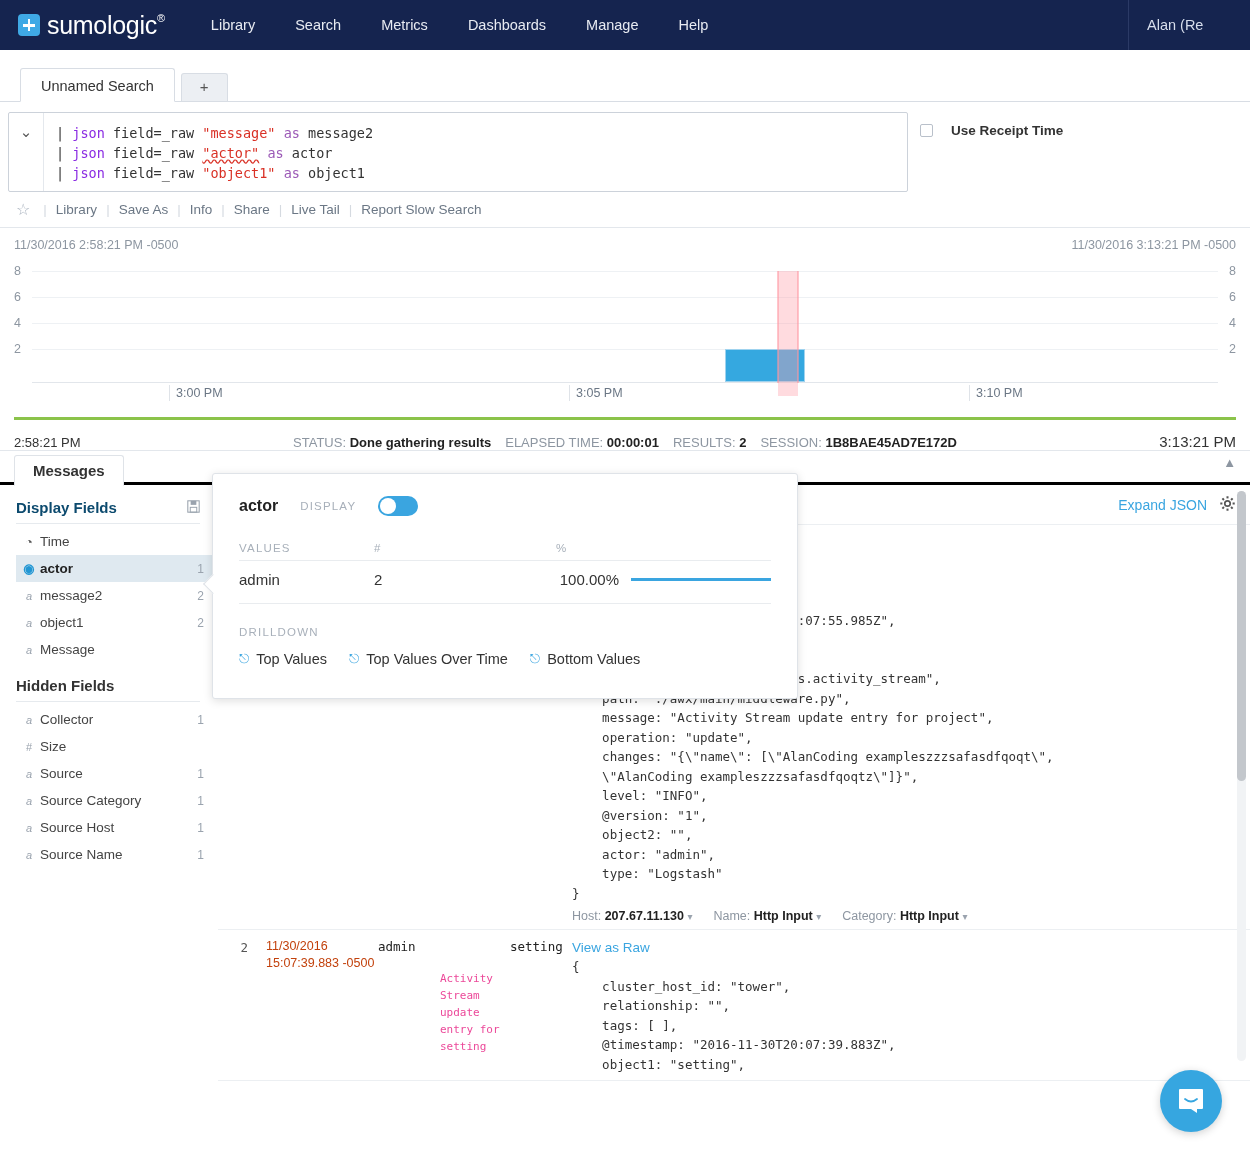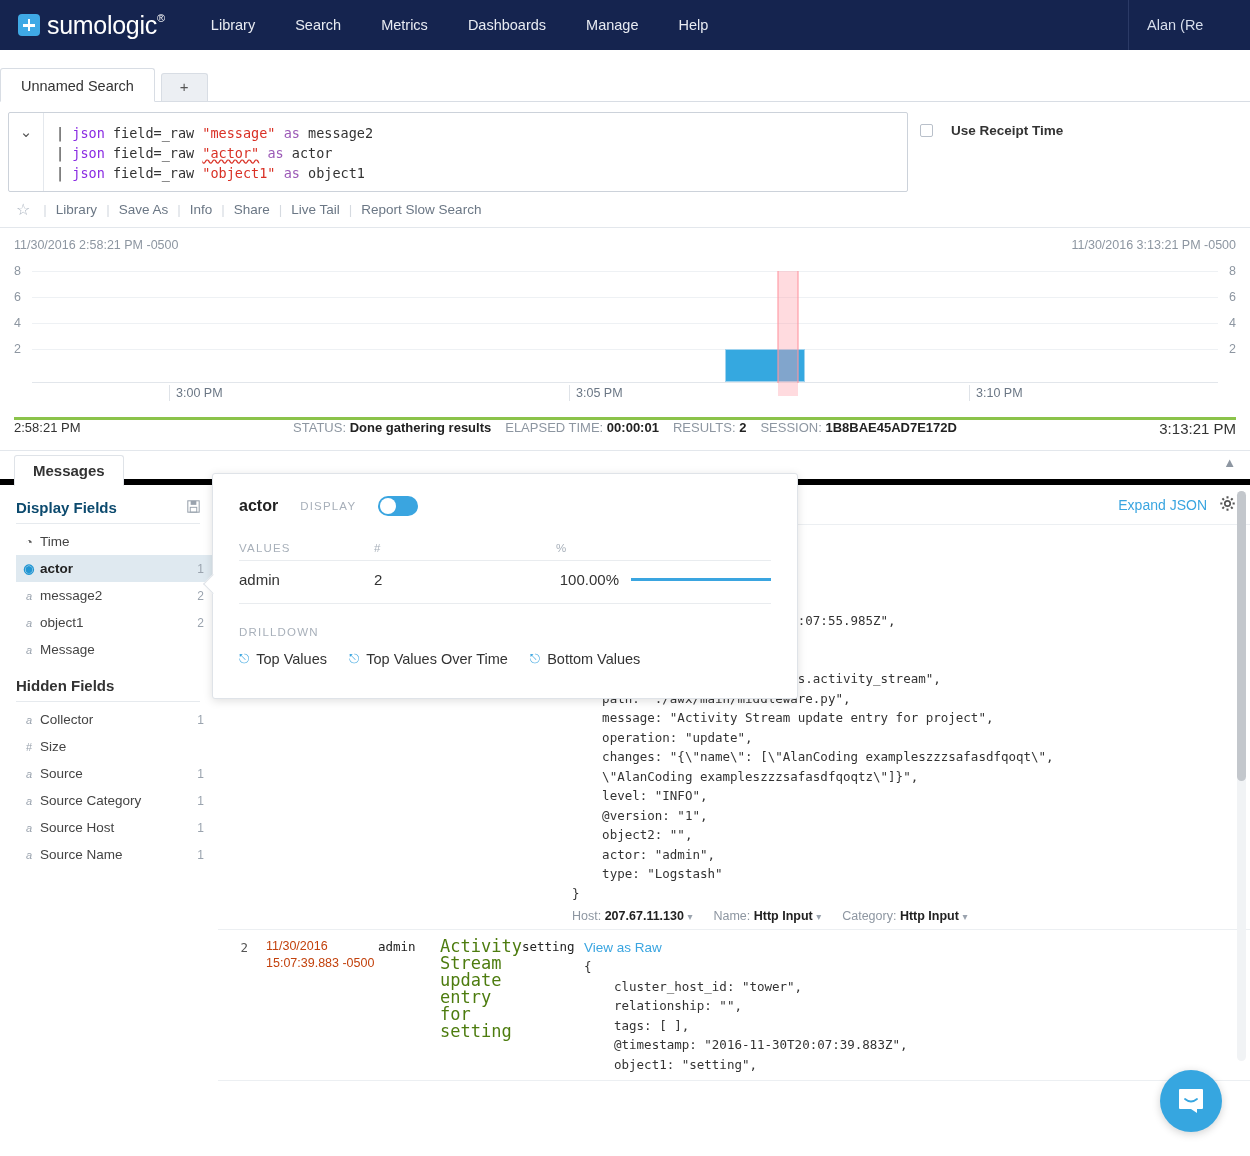--- a/index.html
+++ b/index.html
@@ -39,21 +39,21 @@
     position: absolute; right: 0; top: 0; height: 50px;
     display: flex; align-items: center; padding-left: 18px;
     border-left: 1px solid #2b3c६6; border-left: 1px solid #2b3a66;
     color: #d7deec; font-size: 14.5px; white-space: nowrap;
     overflow: hidden; width: 122px;
   }
 
   
   .tabstrip {
     height: 38px; background: #fff; display: flex; align-items: flex-end;
-    padding-left: 0; border-bottom: 1px solid #d8dde4; margin-top: 14px;
+    padding-left: 20px; border-bottom: 1px solid #d8dde4; margin-top: 14px;
   }
   .tab {
     height: 34px; line-height: 34px; padding: 0 20px; font-size: 14.5px;
     color: #333; background: #fff; border: 1px solid #d8dde4;
     border-bottom: 1px solid #fff; border-radius: 3px 3px 0 0;
     position: relative; top: 1px; cursor: pointer; font-weight: 500;
   }
   .tab-add {
     height: 28px; line-height: 26px; padding: 0 18px; font-size: 15px;
     color: #555; background: #eceff3; border: 1px solid #d8dde4;
@@ -126,36 +126,36 @@
   .hist-bar { position: absolute; background: #35a8e0; border: 1px solid #9fd3ef; }
   .hist-sel { position: absolute; background: rgba(255,160,170,0.38); }
   .hist-sel-edge { position: absolute; width: 2px; background: rgba(255,150,160,0.55); }
   .xlabels { position: relative; height: 24px; margin-top: 2px; }
   .xlab { position: absolute; font-size: 12.5px; color: #6b7785; padding-left: 6px; border-left: 1px solid #dfe3e8; height: 16px; line-height:16px;text-align:center;}
 
   
   .status-wrap { padding: 0 14px; }
   .status-line { height: 3px; background: #8bc34a; margin: 8px 0 0 0; }
   .status-row {
-    display: flex; align-items: flex-start; height: 30px; font-size: 13px;
+    display: flex; align-items: flex-end; height: 30px; font-size: 13px;
     color: #333; position: relative;
   }
   .status-left { color: #333; font-size: 13px; }
   .status-center {
     position: absolute; left: 0; right: 0; display: flex; justify-content: center;
     gap: 14px; color: #8d96a1;
   }
   .status-center b { color: #222; font-weight: bold; }
   .status-right { margin-left: auto; font-size: 15px; color: #333; }
 
   
   .results { border-top: 1px solid #e3e7ec; display: flex; height: 690px; position: relative; }
   .res-tabstrip {
     position: absolute; top: 0; left: 0; right: 0; height: 34px;
-    border-bottom: 6px solid #000000;
+    border-bottom: 3px solid #000000;
     padding-left: 40px;
   }
   .res-tab {
     position: absolute; left: 14px; top: 4px; height: 31px; line-height: 29px;
     padding: 0 18px; font-size: 15px; font-weight: bold; color: #333;
     background: #fff; border: 1px solid #dfe3e8; border-bottom: 1px solid #fff;
     border-radius: 3px 3px 0 0; cursor: pointer;
   }
   .collapse-caret {
     position: absolute; right: 14px; top: 4px; color: #8d96a1; font-size: 13px;
@@ -209,21 +209,21 @@
   .gear-icon { color: #555; font-size: 17px; cursor: pointer; line-height: 1; }
 
   .msg-table { position: relative; height: 616px; overflow: hidden; }
   .msg-row { display: flex; padding: 8px 0 6px 0; border-bottom: 1px solid #eceff2; }
   .c-idx { flex: 0 0 30px; text-align: right; font-size: 12.5px; color: #555;
            font-family: "DejaVu Sans Mono", monospace; padding-top: 2px; }
   .c-time { flex: 0 0 130px; padding-left: 18px; font-size: 12.5px; color: #c2410c; line-height: 17px; }
   .c-actor { flex: 0 0 62px; font-family: "DejaVu Sans Mono", monospace;
              font-size: 12.5px; color: #222; line-height: 17px; }
   .c-msg { flex: 0 0 70px; font-family: "DejaVu Sans Mono", monospace;
-           font-size: 17px; color: #4d7c0f; line-height: 17px; }
+           font-size: 11px; color: #ec4899; line-height: 17px; margin-top: 32px; }
   .c-obj { flex: 0 0 62px; font-family: "DejaVu Sans Mono", monospace;
            font-size: 12.5px; color: #222; line-height: 17px; }
   .c-raw { flex: 1; min-width: 0; padding-right: 18px; }
   .raw-link { color: #3aa5e0; font-size: 13.5px; cursor: pointer; }
   .json-block {
     font-family: "DejaVu Sans Mono", monospace; font-size: 12.5px;
     line-height: 19.5px; color: #333; white-space: pre-wrap; word-break: break-word;
     margin-top: 1px;
   }
   .meta-row { font-size: 12.5px; color: #8d96a1; margin-top: 6px; }

